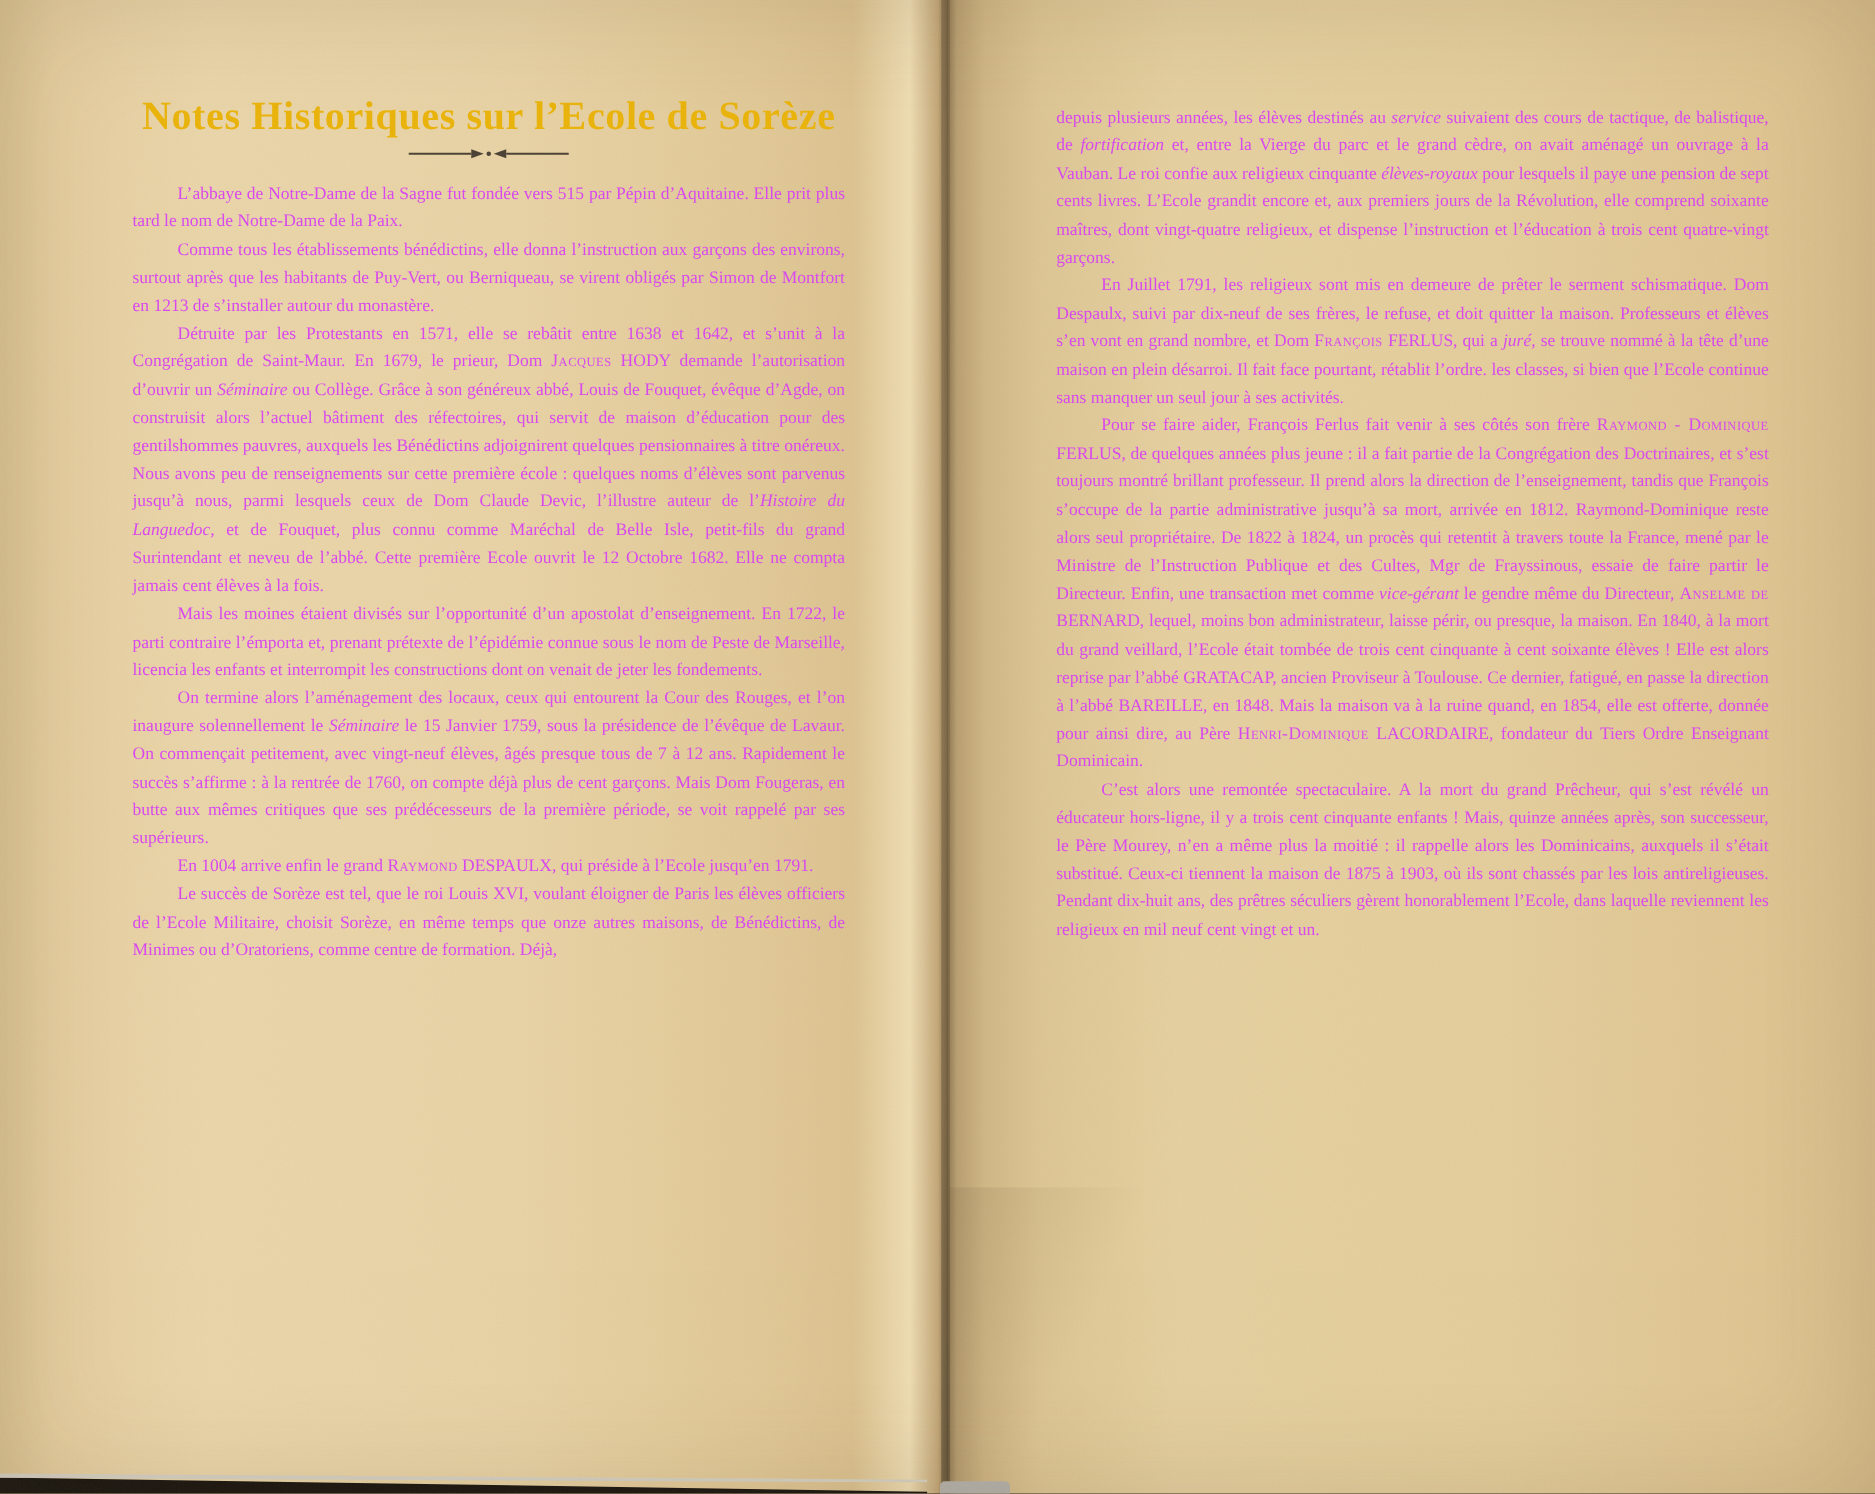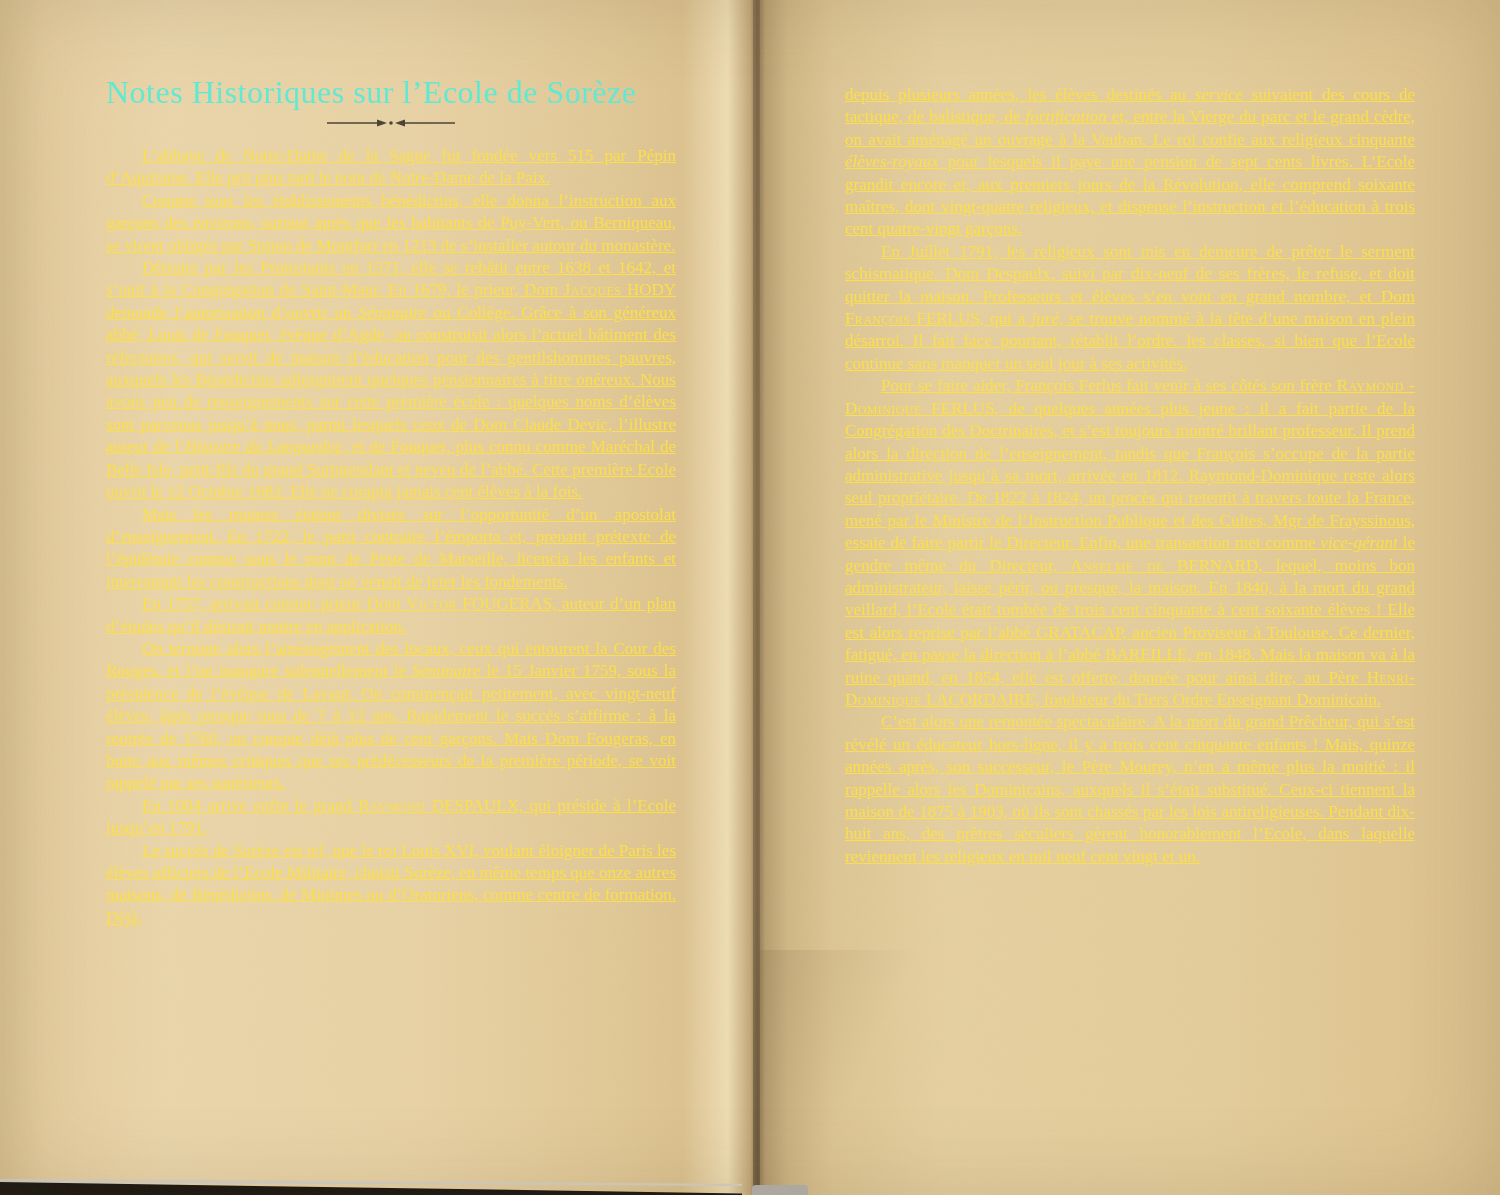--- a/index.html
+++ b/index.html
@@ -52,32 +52,31 @@
     box-shadow:inset 0 0 90px rgba(92,72,40,.18);
   }
   .grain{position:absolute;inset:0;pointer-events:none;}
 
   
   .col-left{position:absolute;left:106px;top:74px;width:570px;color:#463b2c;}
   .col-right{position:absolute;left:845px;top:84px;width:570px;color:#463b2c;}
 
   .title{
     margin:0 0 6px 0;
-    font-size:32px;font-weight:normal;color:#5eead4;
-    white-space:nowrap;letter-spacing:.5px;
+    font-size:32px;font-weight:bold;color:#eab308;
+    text-align:center;white-space:nowrap;letter-spacing:.5px;
   }
   .divider{text-align:center;margin:4px 0 16px 0;line-height:0;}
   .divider svg{display:inline-block;}
 
   .para{
     margin:0;
-    font-size:17px;line-height:22.4px;
+    font-size:14px;line-height:22.4px;
     text-align:justify;
-    color:#fde047;
-    text-decoration:underline;
+    color:#d946ef;
   }
   .para.indent{text-indent:36px;}
   .it{font-style:italic;}
   .sc{font-variant:small-caps;letter-spacing:.4px;}
 </style>
 </head>
 <body>
 
 <div class="book">
 
@@ -98,21 +97,20 @@
         <circle cx="66" cy="6" r="1.8" fill="#4a4133"></circle>
         <polygon points="80,2.4 70,6 80,9.6" fill="#4a4133"></polygon>
         <line x1="80" y1="6" x2="130" y2="6" stroke="#4a4133" stroke-width="1.7"></line>
       </svg>
     </div>
     <div id="left-paras">
         <p class="para indent"><span>L’abbaye de Notre-Dame de la Sagne fut fondée vers 515 par Pépin d’Aquitaine. Elle prit plus tard le nom de Notre-Dame de la Paix.</span></p>
         <p class="para indent"><span>Comme tous les établissements bénédictins, elle donna l’instruction aux garçons des environs, surtout après que les habitants de Puy-Vert, ou Berniqueau, se virent obligés par Simon de Montfort en 1213 de s’installer autour du monastère.</span></p>
         <p class="para indent"><span>Détruite par les Protestants en 1571, elle se rebâtit entre 1638 et 1642, et s’unit à la Congrégation de Saint-Maur. En 1679, le prieur, Dom </span><span class="sc">Jacques</span><span> HODY demande l’autorisation d’ouvrir un </span><span class="it">Séminaire</span><span> ou Collège. Grâce à son généreux abbé, Louis de Fouquet, évêque d’Agde, on construisit alors l’actuel bâtiment des réfectoires, qui servit de maison d’éducation pour des gentilshommes pauvres, auxquels les Bénédictins adjoignirent quelques pensionnaires à titre onéreux. Nous avons peu de renseignements sur cette première école : quelques noms d’élèves sont parvenus jusqu’à nous, parmi lesquels ceux de Dom Claude Devic, l’illustre auteur de l’</span><span class="it">Histoire du Languedoc,</span><span> et de Fouquet, plus connu comme Maréchal de Belle Isle, petit-fils du grand Surintendant et neveu de l’abbé. Cette première Ecole ouvrit le 12 Octobre 1682. Elle ne compta jamais cent élèves à la fois.</span></p>
         <p class="para indent"><span>Mais les moines étaient divisés sur l’opportunité d’un apostolat d’enseignement. En 1722, le parti contraire l’émporta et, prenant prétexte de l’épidémie connue sous le nom de Peste de Marseille, licencia les enfants et interrompit les constructions dont on venait de jeter les fondements.</span></p>
-        <p class="para indent"><span>En 1757, arrivait comme prieur Dom </span><span class="sc">Victor</span><span> FOUGERAS, auteur d’un plan d’études qu’il désirait mettre en application.</span></p>
         <p class="para indent"><span>On termine alors l’aménagement des locaux, ceux qui entourent la Cour des Rouges, et l’on inaugure solennellement le </span><span class="it">Séminaire</span><span> le 15 Janvier 1759, sous la présidence de l’évêque de Lavaur. On commençait petitement, avec vingt-neuf élèves, âgés presque tous de 7 à 12 ans. Rapidement le succès s’affirme : à la rentrée de 1760, on compte déjà plus de cent garçons. Mais Dom Fougeras, en butte aux mêmes critiques que ses prédécesseurs de la première période, se voit rappelé par ses supérieurs.</span></p>
         <p class="para indent"><span>En 1004 arrive enfin le grand </span><span class="sc">Raymond</span><span> DESPAULX, qui préside à l’Ecole jusqu’en 1791.</span></p>
         <p class="para indent"><span>Le succès de Sorèze est tel, que le roi Louis XVI, voulant éloigner de Paris les élèves officiers de l’Ecole Militaire, choisit Sorèze, en même temps que onze autres maisons, de Bénédictins, de Minimes ou d’Oratoriens, comme centre de formation. Déjà,</span></p>
       </div>
   </div>
 
   <div class="col-right">
     <div id="right-paras">
         <p class="para"><span>depuis plusieurs années, les élèves destinés au </span><span class="it">service</span><span> suivaient des cours de tactique, de balistique, de </span><span class="it">fortification</span><span> et, entre la Vierge du parc et le grand cèdre, on avait aménagé un ouvrage à la Vauban. Le roi confie aux religieux cinquante </span><span class="it">élèves-royaux</span><span> pour lesquels il paye une pension de sept cents livres. L’Ecole grandit encore et, aux premiers jours de la Révolution, elle comprend soixante maîtres, dont vingt-quatre religieux, et dispense l’instruction et l’éducation à trois cent quatre-vingt garçons.</span></p>
         <p class="para indent"><span>En Juillet 1791, les religieux sont mis en demeure de prêter le serment schismatique. Dom Despaulx, suivi par dix-neuf de ses frères, le refuse, et doit quitter la maison. Professeurs et élèves s’en vont en grand nombre, et Dom </span><span class="sc">François</span><span> FERLUS, qui a </span><span class="it">juré,</span><span> se trouve nommé à la tête d’une maison en plein désarroi. Il fait face pourtant, rétablit l’ordre. les classes, si bien que l’Ecole continue sans manquer un seul jour à ses activités.</span></p>

